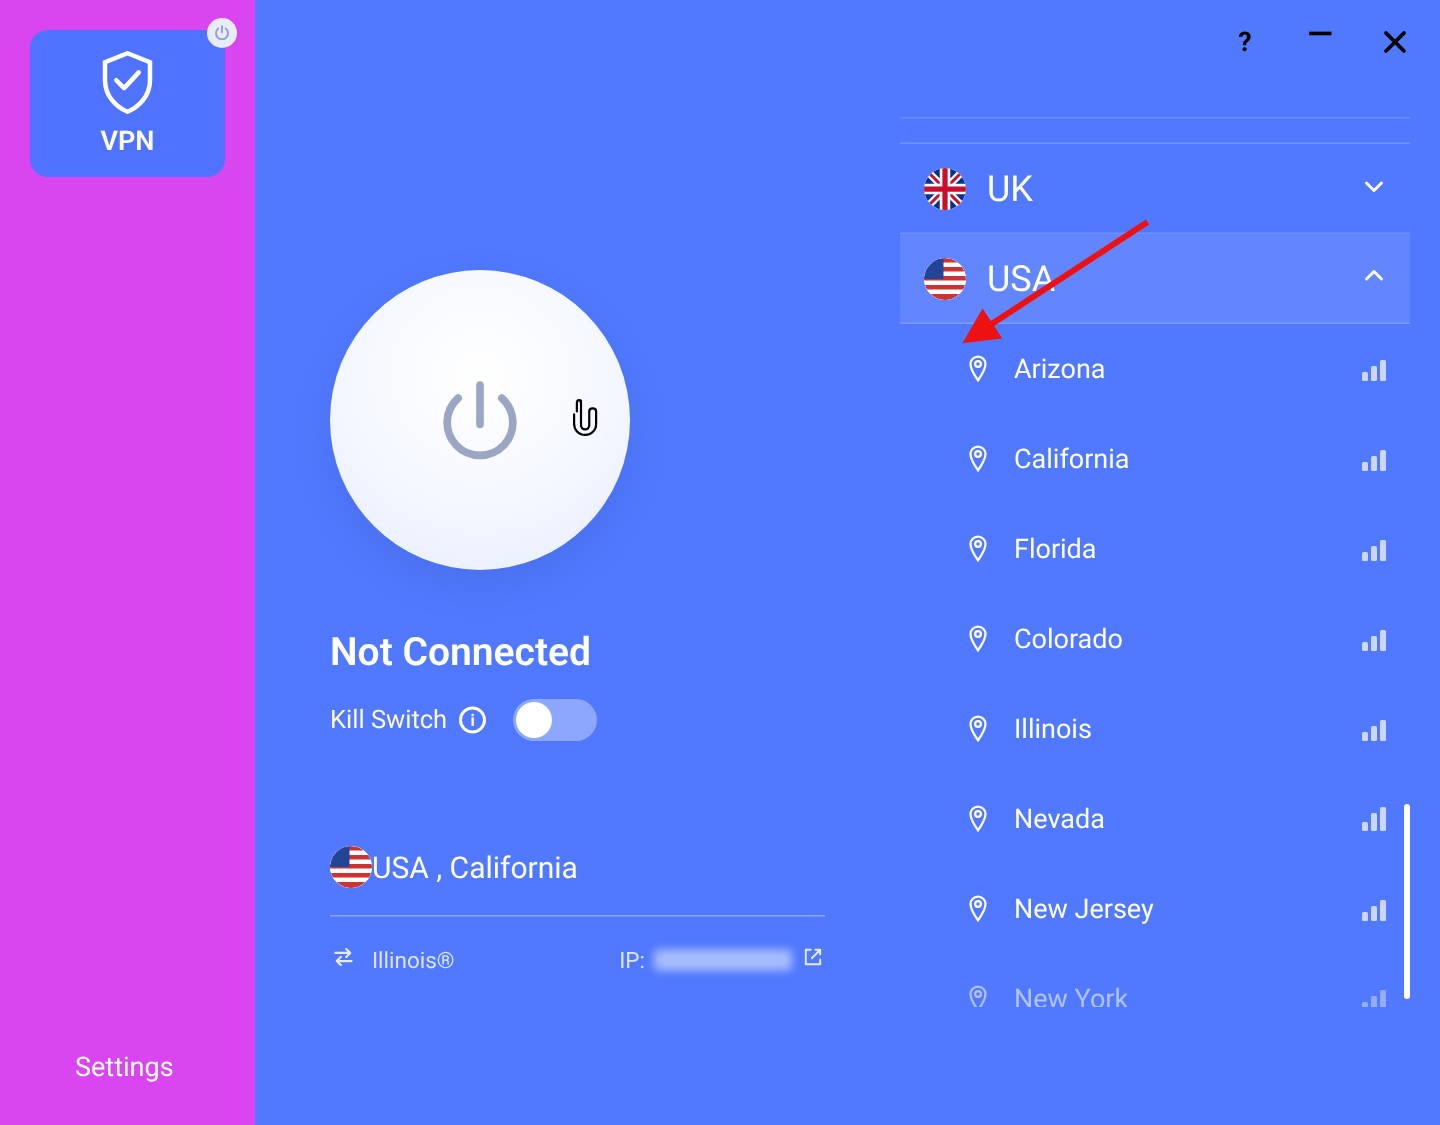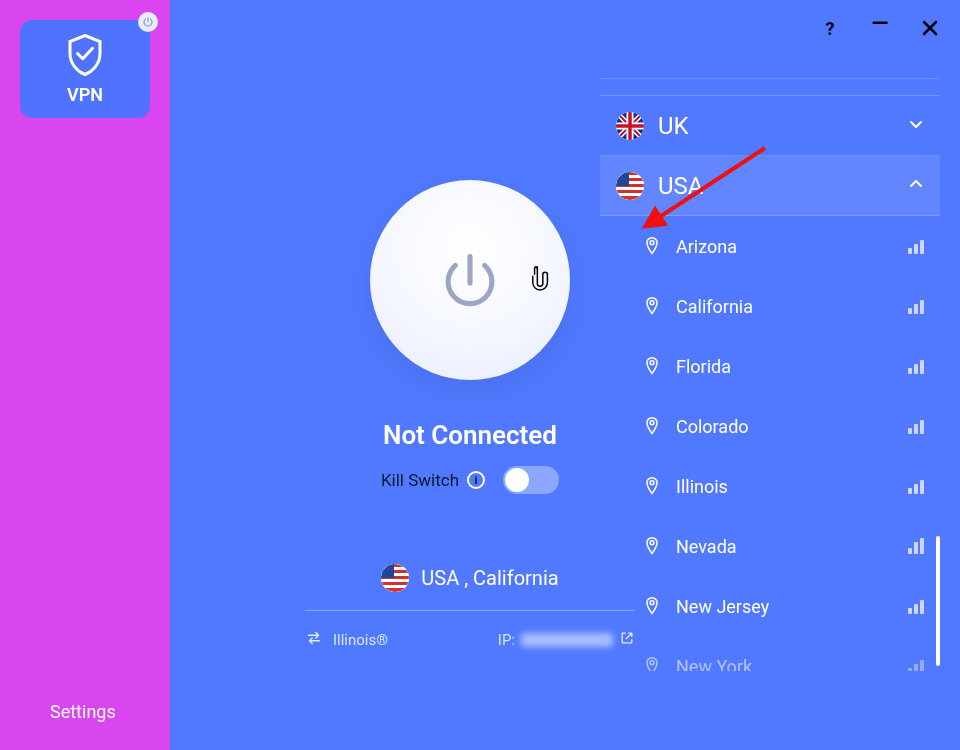--- a/index.html
+++ b/index.html
@@ -21,39 +21,39 @@
   .sidebar-bottom { margin-top: auto; padding: 20px 0 28px 50px; }
   .sidebar-bottom span { color: #fff; font-size: 18px; }
 
   .main { flex: 1; background: #5079ff; position: relative; }
   .titlebar { position: absolute; top: 18px; right: 20px; display: flex; align-items: center; gap: 30px; }
   .titlebar-btn { width: 20px; height: 20px; display: flex; align-items: center; justify-content: center; cursor: pointer; color: #000; font-weight: bold; }
   .help-btn { font-size: 18px; }
   .min-btn { font-size: 22px; position: relative; top: -5px; }
   .close-btn svg { width: 16px; height: 16px; }
 
-  .center-col { position: absolute; left: 50px; top: 180px; width: 500px; display: flex; flex-direction: column; align-items: center; }
+  .center-col { position: absolute; left: 50px; top: 180px; width: 500px; display: flex; flex-direction: column; align-items: flex-start; }
   .power-wrap { position: relative; }
   .power-btn {
     width: 200px; height: 200px; border-radius: 50%;
     background: radial-gradient(circle at 50% 35%, #ffffff 0%, #f4f7ff 55%, #e6ecff 100%);
     display: flex; align-items: center; justify-content: center; cursor: pointer;
     box-shadow: 0 10px 30px rgba(0,0,0,0.08);
   }
   .power-btn svg { width: 70px; height: 70px; }
   .cursor { position: absolute; left: 160px; top: 85px; }
   .cursor svg { width: 22px; height: 26px; }
 
   .status { color: #fff; font-size: 26px; font-weight: 600; margin-top: 40px; }
-  .killrow { display: flex; align-items: center; gap: 8px; margin-top: 16px; color: #0f172a; font-size: 17px; }
+  .killrow { display: flex; align-items: center; gap: 8px; margin-top: 16px; color: #fef9c3; font-size: 17px; }
   .info-icon { width: 18px; height: 18px; border: 2px solid #fff; border-radius: 50%; display:flex;align-items:center;justify-content:center; font-size: 11px; font-weight: bold; }
   .toggle { width: 56px; height: 28px; border-radius: 14px; background: rgba(255,255,255,0.35); position: relative; margin-left: 10px; cursor: pointer; }
   .toggle::after { content:""; position:absolute; left:2px; top:2px; width:24px; height:24px; border-radius:50%; background:#fff; }
 
-  .loc-row { display: flex; align-items: center; gap: 12px; margin-top: 70px; color: #fff; font-size: 20px; }
+  .loc-row { display: flex; align-items: center; margin-top: 70px; color: #fff; font-size: 20px; }
   .flag { width: 28px; height: 28px; border-radius: 50%; background: #fff; display:inline-flex; align-items:center; justify-content:center; overflow:hidden; }
 
   .divider { width: 330px; height: 1px; background: rgba(255,255,255,0.35); margin-top: 18px; }
   .bottom-row { width: 330px; display:flex; align-items:center; justify-content:space-between; margin-top: 18px; color: rgba(255,255,255,0.8); font-size: 15px; }
   .bottom-left { display:flex; align-items:center; gap: 10px; }
   .bottom-right { display:flex; align-items:center; gap: 6px; }
   .ip-blur { width: 92px; height: 14px; background: rgba(255,255,255,0.5); filter: blur(3px); border-radius: 3px; }
 
   .panel { position: absolute; right: 20px; top: 70px; width: 340px; height: 660px; }
   .search { width: 100%; height: 52px; border: 1px solid rgba(255,255,255,0.6); border-radius: 8px; display:flex; align-items:center; gap: 14px; padding: 0 16px; }

